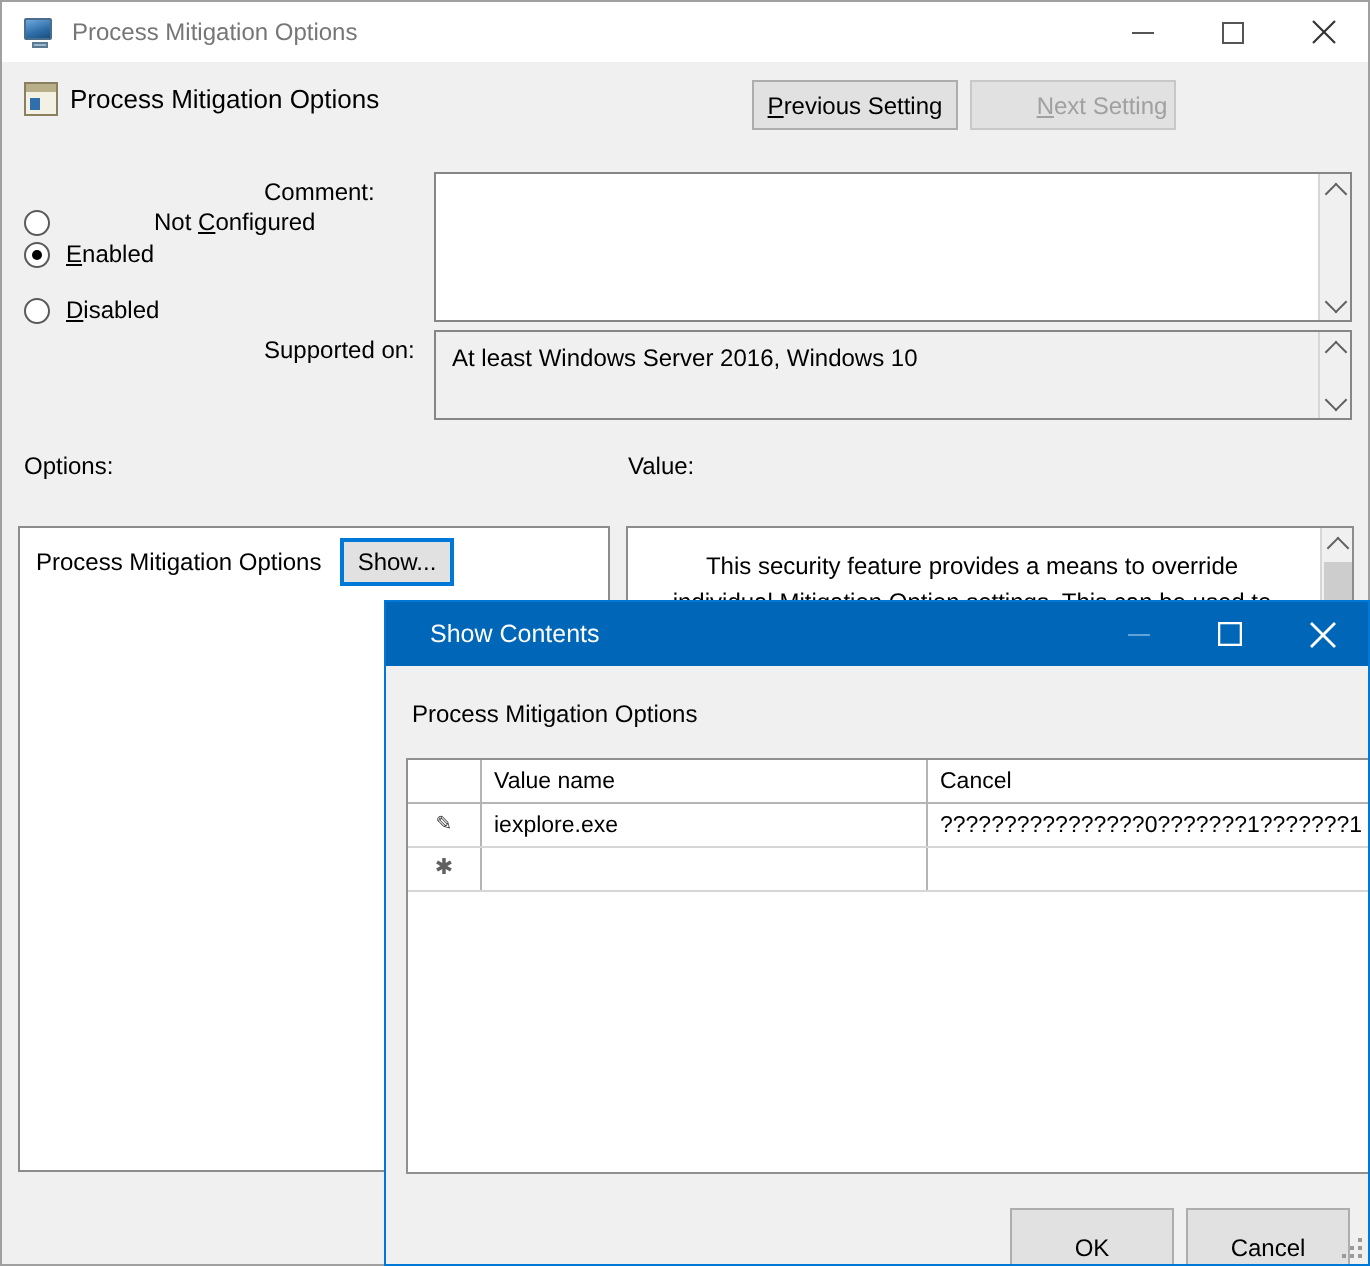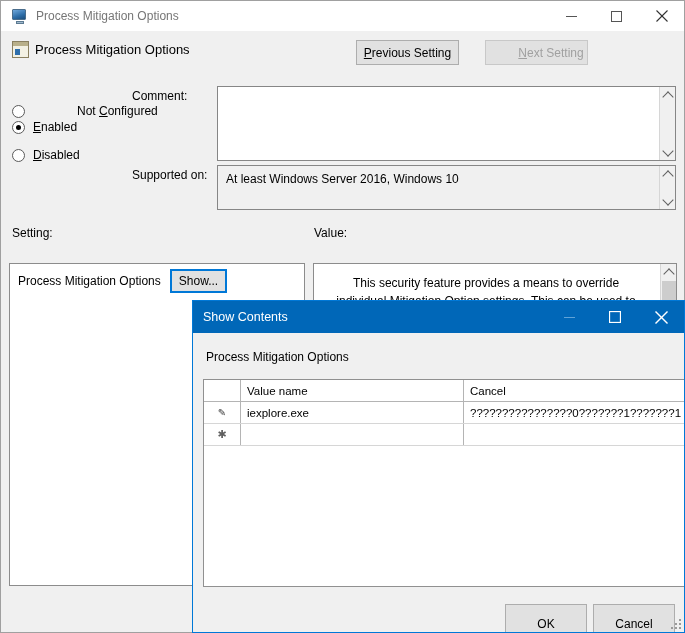--- a/index.html
+++ b/index.html
@@ -121,21 +121,21 @@
     height: 25px;
     border: 1px solid #adadad;
     background: #e1e1e1;
     font-family: "Liberation Sans", sans-serif;
     font-size: 12px;
     color: #000;
     padding: 0;
     box-sizing: border-box;
     cursor: default;
   }
-  #previous-setting-button { left: 355px; width: 103px; }
+  #previous-setting-button { left: 375px; width: 103px; }
   #next-setting-button {
     left: 484px; width: 103px;
     color: #a0a0a0;
     background: #e1e1e1;
     border-color: #c8c8c8;
     padding-left: 29px;
   }
   .navbtn u { text-decoration: underline; }
 
   
@@ -305,21 +305,21 @@
   }
   #dlg-titlebar {
     position: absolute;
     left: 0; top: 0;
     width: 100%; height: 32px;
     background: #0067b8;
     display: flex;
     align-items: center;
   }
   #dlg-title-text {
-    margin-left: 10px;
+    margin-left: 22px;
     color: #ffffff;
     font-size: 12.5px;
     white-space: nowrap;
   }
   .dlg-tb-btn {
     width: 46px; height: 31px;
     display: flex; align-items: center; justify-content: center;
     flex: 0 0 auto;
   }
 
@@ -462,21 +462,21 @@
     <div class="sbar">
       <span class="arrow-up">
           <span class="chev up"></span>
         </span>
       <span class="arrow-dn">
           <span class="chev dn"></span>
         </span>
     </div>
   </div>
 
-  <span id="options-label">Setting:</span>
+  <span id="options-label">Options:</span>
   <span id="help-label">Value:</span>
 
   <div id="options-panel">
     <span id="options-row-label">Process Mitigation Options</span>
     <button id="show-button">Show...</button>
   </div>
 
   <div id="help-panel">
     <div id="help-text">This security feature provides a means to override individual Mitigation Option settings. This can be used to enforce a</div>
     <div class="sbar" style="right:0;top:0;height:100%;">

